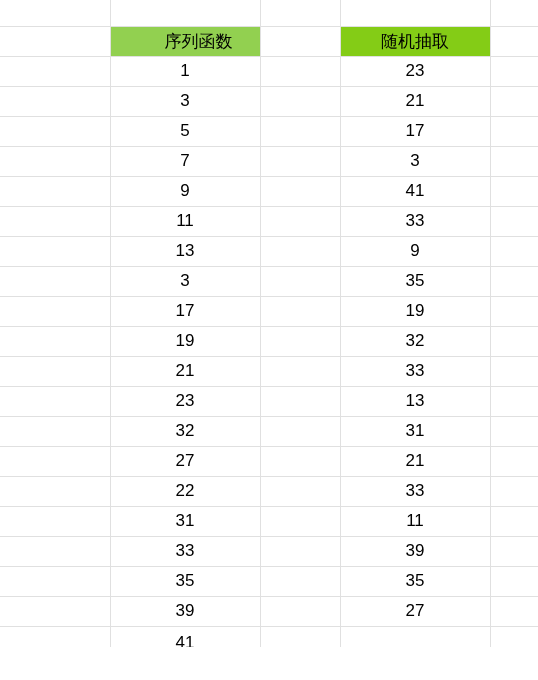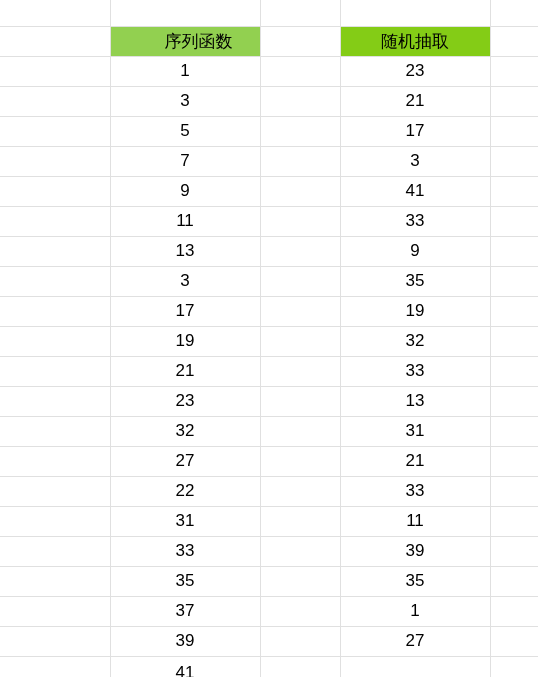--- a/index.html
+++ b/index.html
@@ -201,27 +201,20 @@
       </tr>
       <tr>
         <td></td>
         <td>35</td>
         <td></td>
         <td>35</td>
         <td></td>
       </tr>
       <tr>
         <td></td>
-        <td>37</td>
-        <td></td>
-        <td>1</td>
-        <td></td>
-      </tr>
-      <tr>
-        <td></td>
         <td>39</td>
         <td></td>
         <td>27</td>
         <td></td>
       </tr>
       <tr class="last-partial">
         <td></td>
         <td>
           <span>41</span>
         </td>

